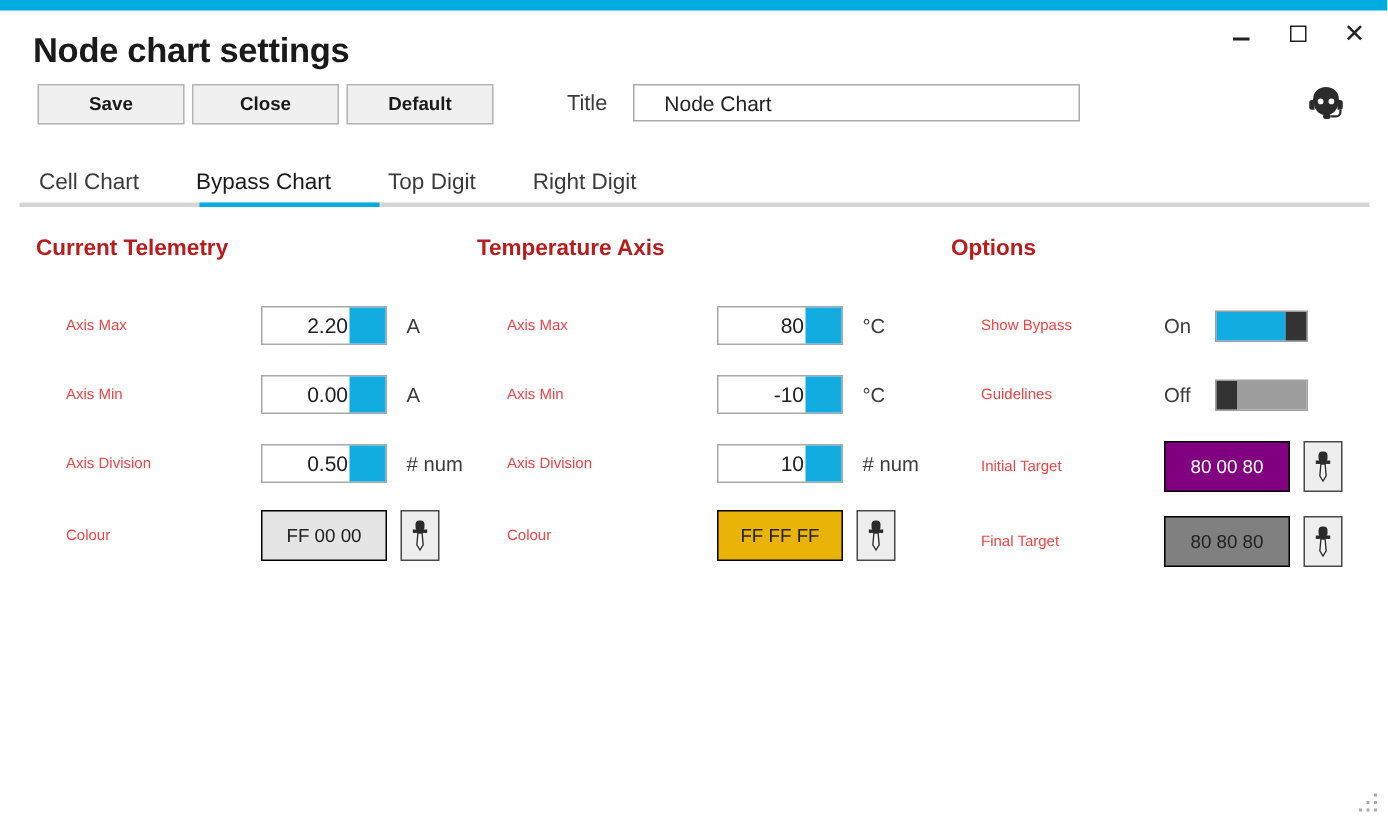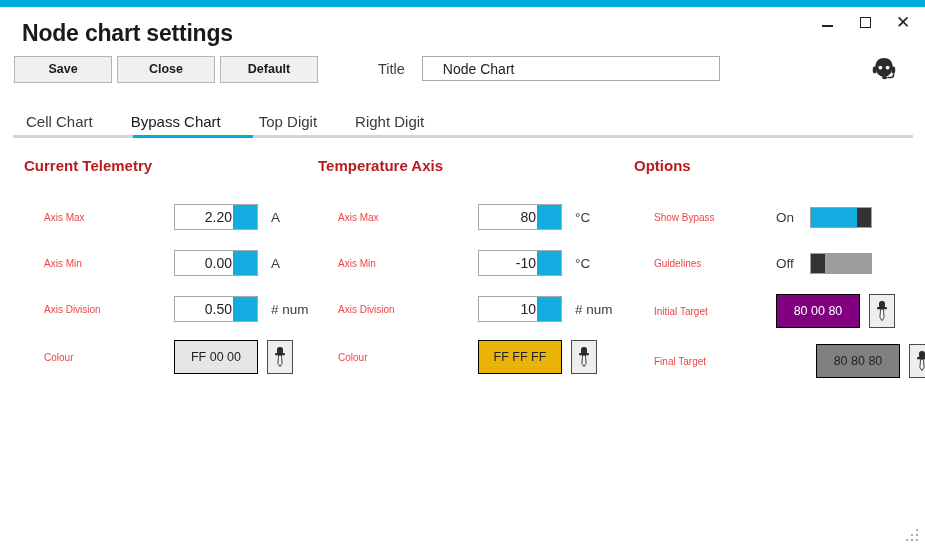--- a/index.html
+++ b/index.html
@@ -67,21 +67,21 @@
     left: 22px;
     top: 20px;
     font-size: 23px;
     font-weight: bold;
     letter-spacing: -0.2px;
     color: #1a1a1a;
   }
 
   .toolbar {
     position: absolute;
-    left: 14px;
+    left: 25px;
     top: 56px;
     display: flex;
     align-items: flex-start;
   }
   .btn {
     width: 98px;
     height: 27px;
     background: #f0f0f0;
     border: 1px solid #b5b5b5;
     font-family: "Liberation Sans", sans-serif;
@@ -464,21 +464,21 @@
       <svg width="12" height="22" viewBox="0 0 12 22">
         <rect x="3" y="1" width="6" height="7" rx="2.6" fill="#2b2b2b"></rect>
         <rect x="1.2" y="7" width="9.6" height="2.3" fill="#2b2b2b"></rect>
         <path d="M4.6 9.3h2.8l.7 8-2.1 3.4-2.1-3.4z" fill="#f4f4f4" stroke="#2b2b2b" stroke-width="0.9"></path>
       </svg>
     </div>
   </div>
 
   <div class="opt-swatch-row">
     <span class="row-label">Final Target</span>
-    <div class="swatch" style="background: rgb(128, 128, 128); color: rgb(34, 34, 34); margin-left: 40px;">80 80 80</div>
+    <div class="swatch" style="background: rgb(128, 128, 128); color: rgb(34, 34, 34);">80 80 80</div>
     <div class="picker-btn">
       <svg width="12" height="22" viewBox="0 0 12 22">
         <rect x="3" y="1" width="6" height="7" rx="2.6" fill="#2b2b2b"></rect>
         <rect x="1.2" y="7" width="9.6" height="2.3" fill="#2b2b2b"></rect>
         <path d="M4.6 9.3h2.8l.7 8-2.1 3.4-2.1-3.4z" fill="#f4f4f4" stroke="#2b2b2b" stroke-width="0.9"></path>
       </svg>
     </div>
   </div>
 </div>
 

